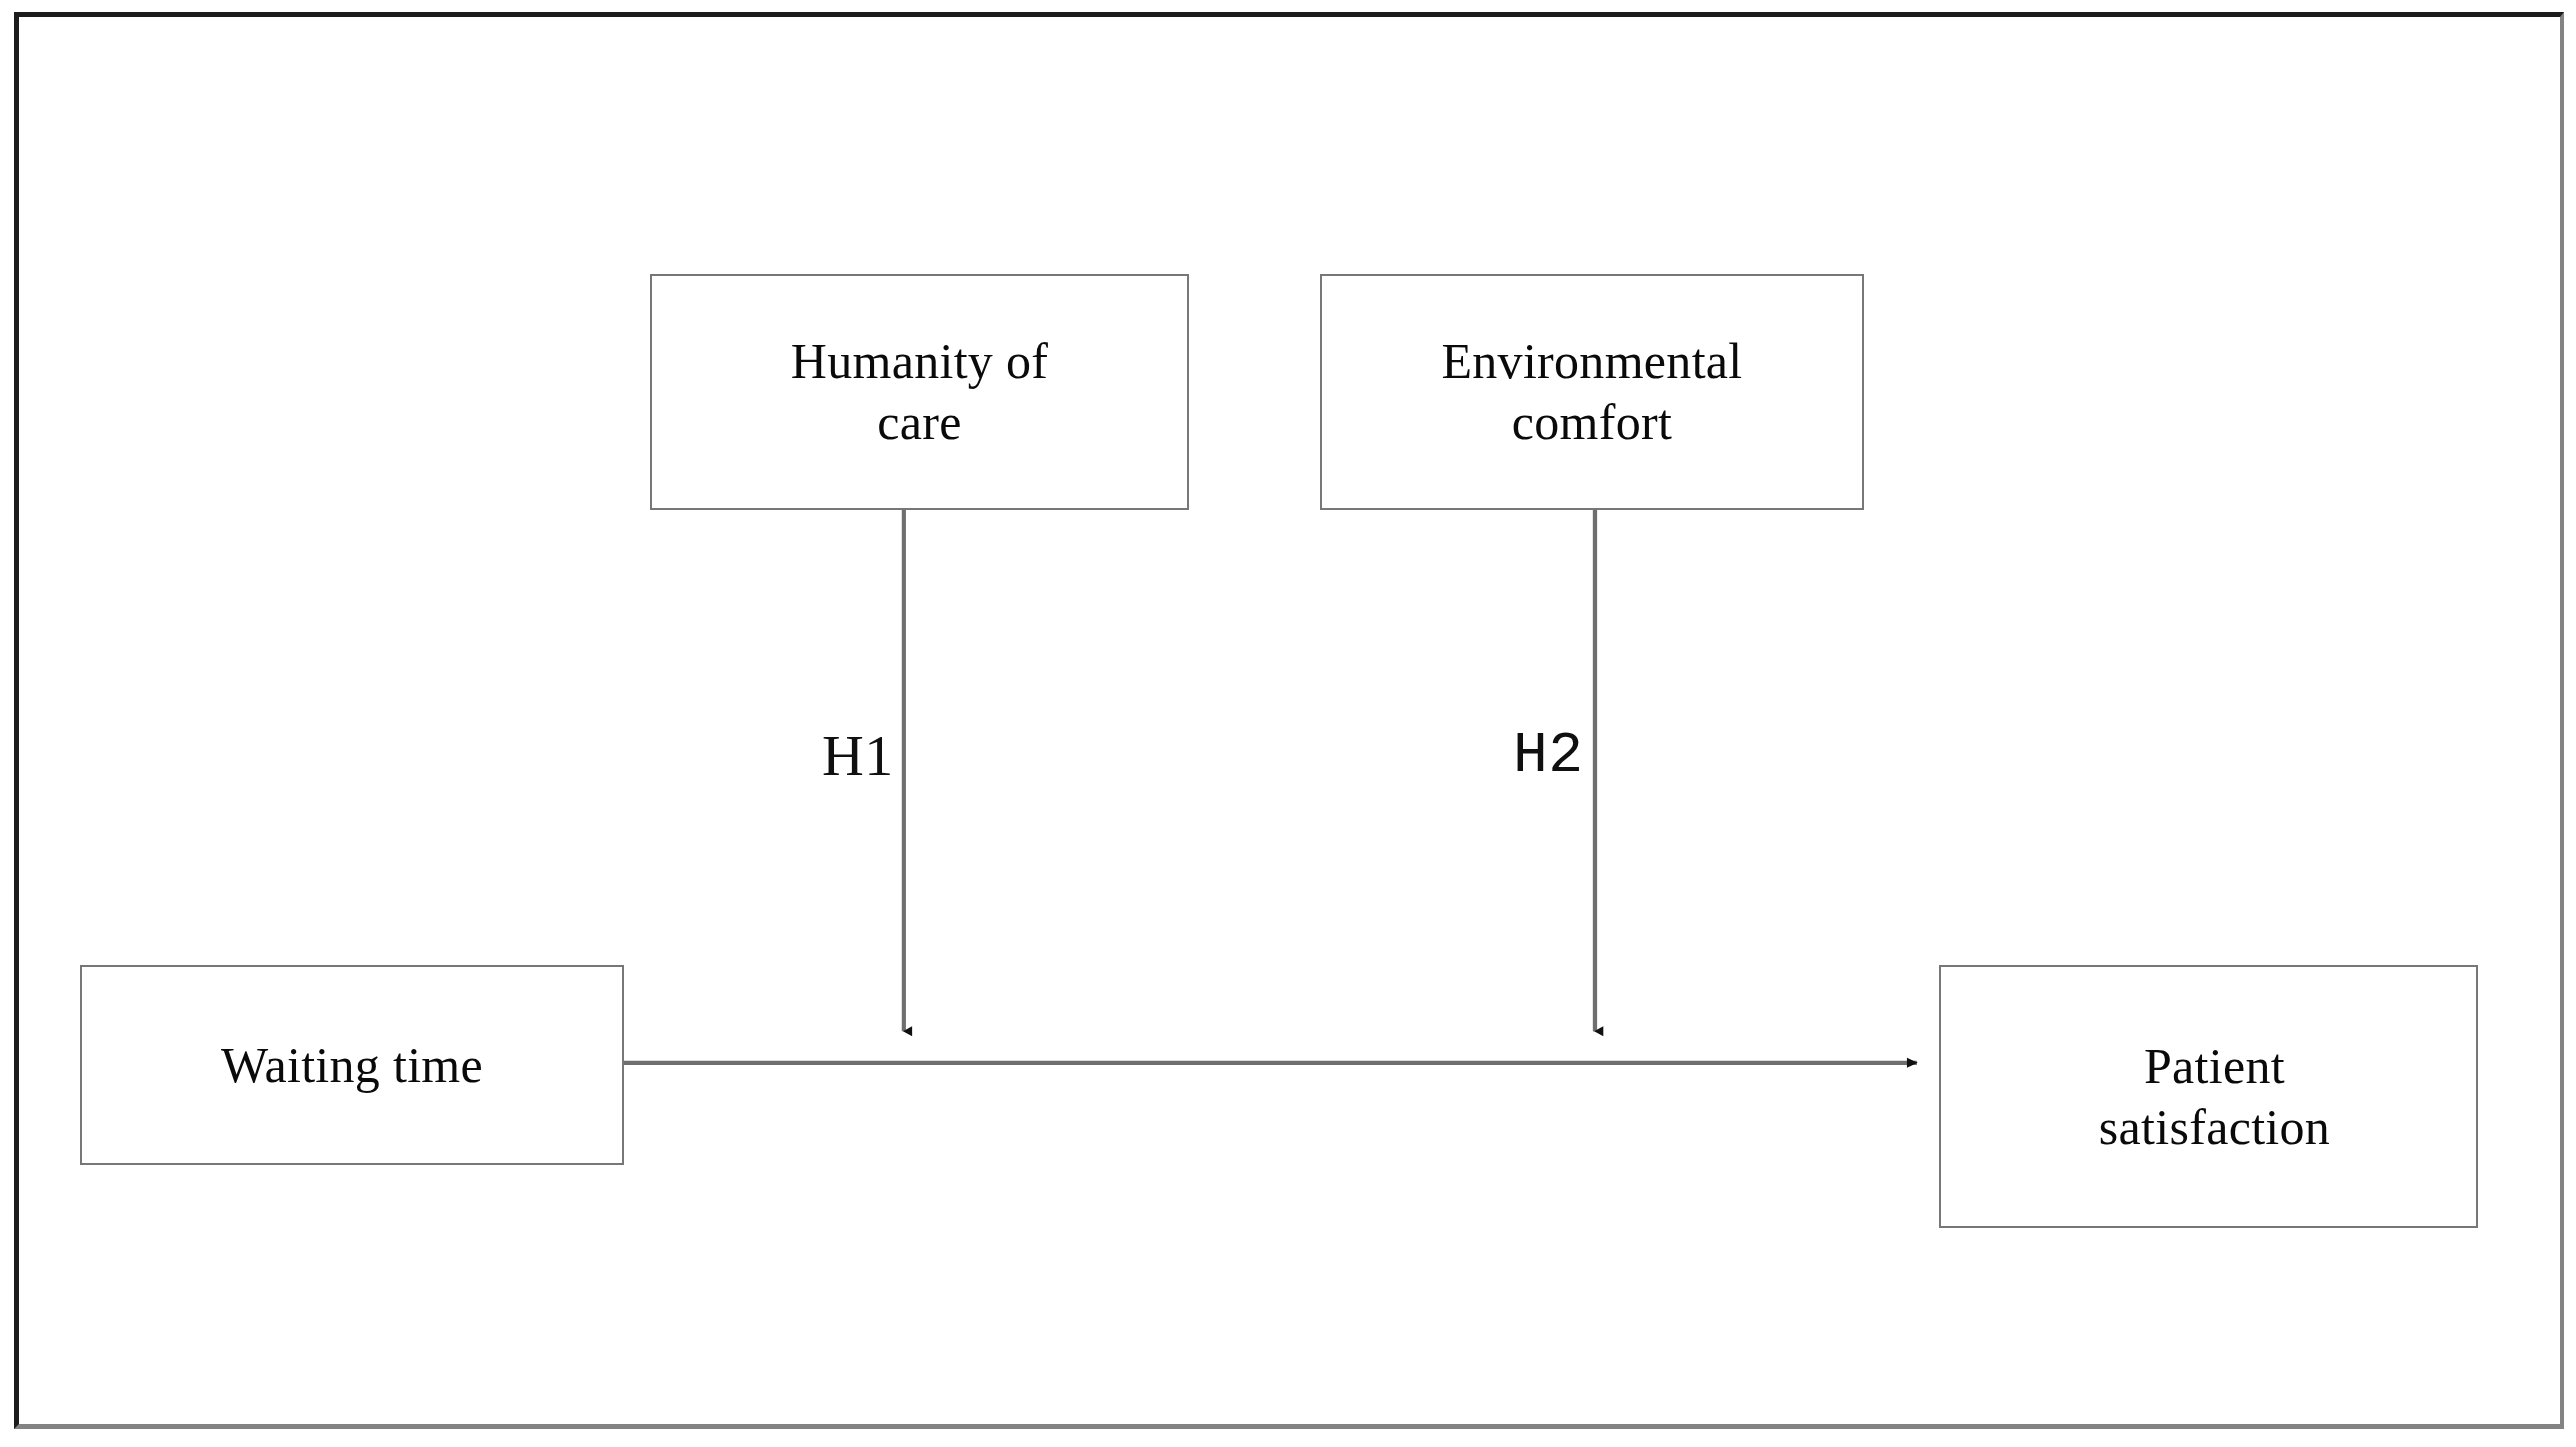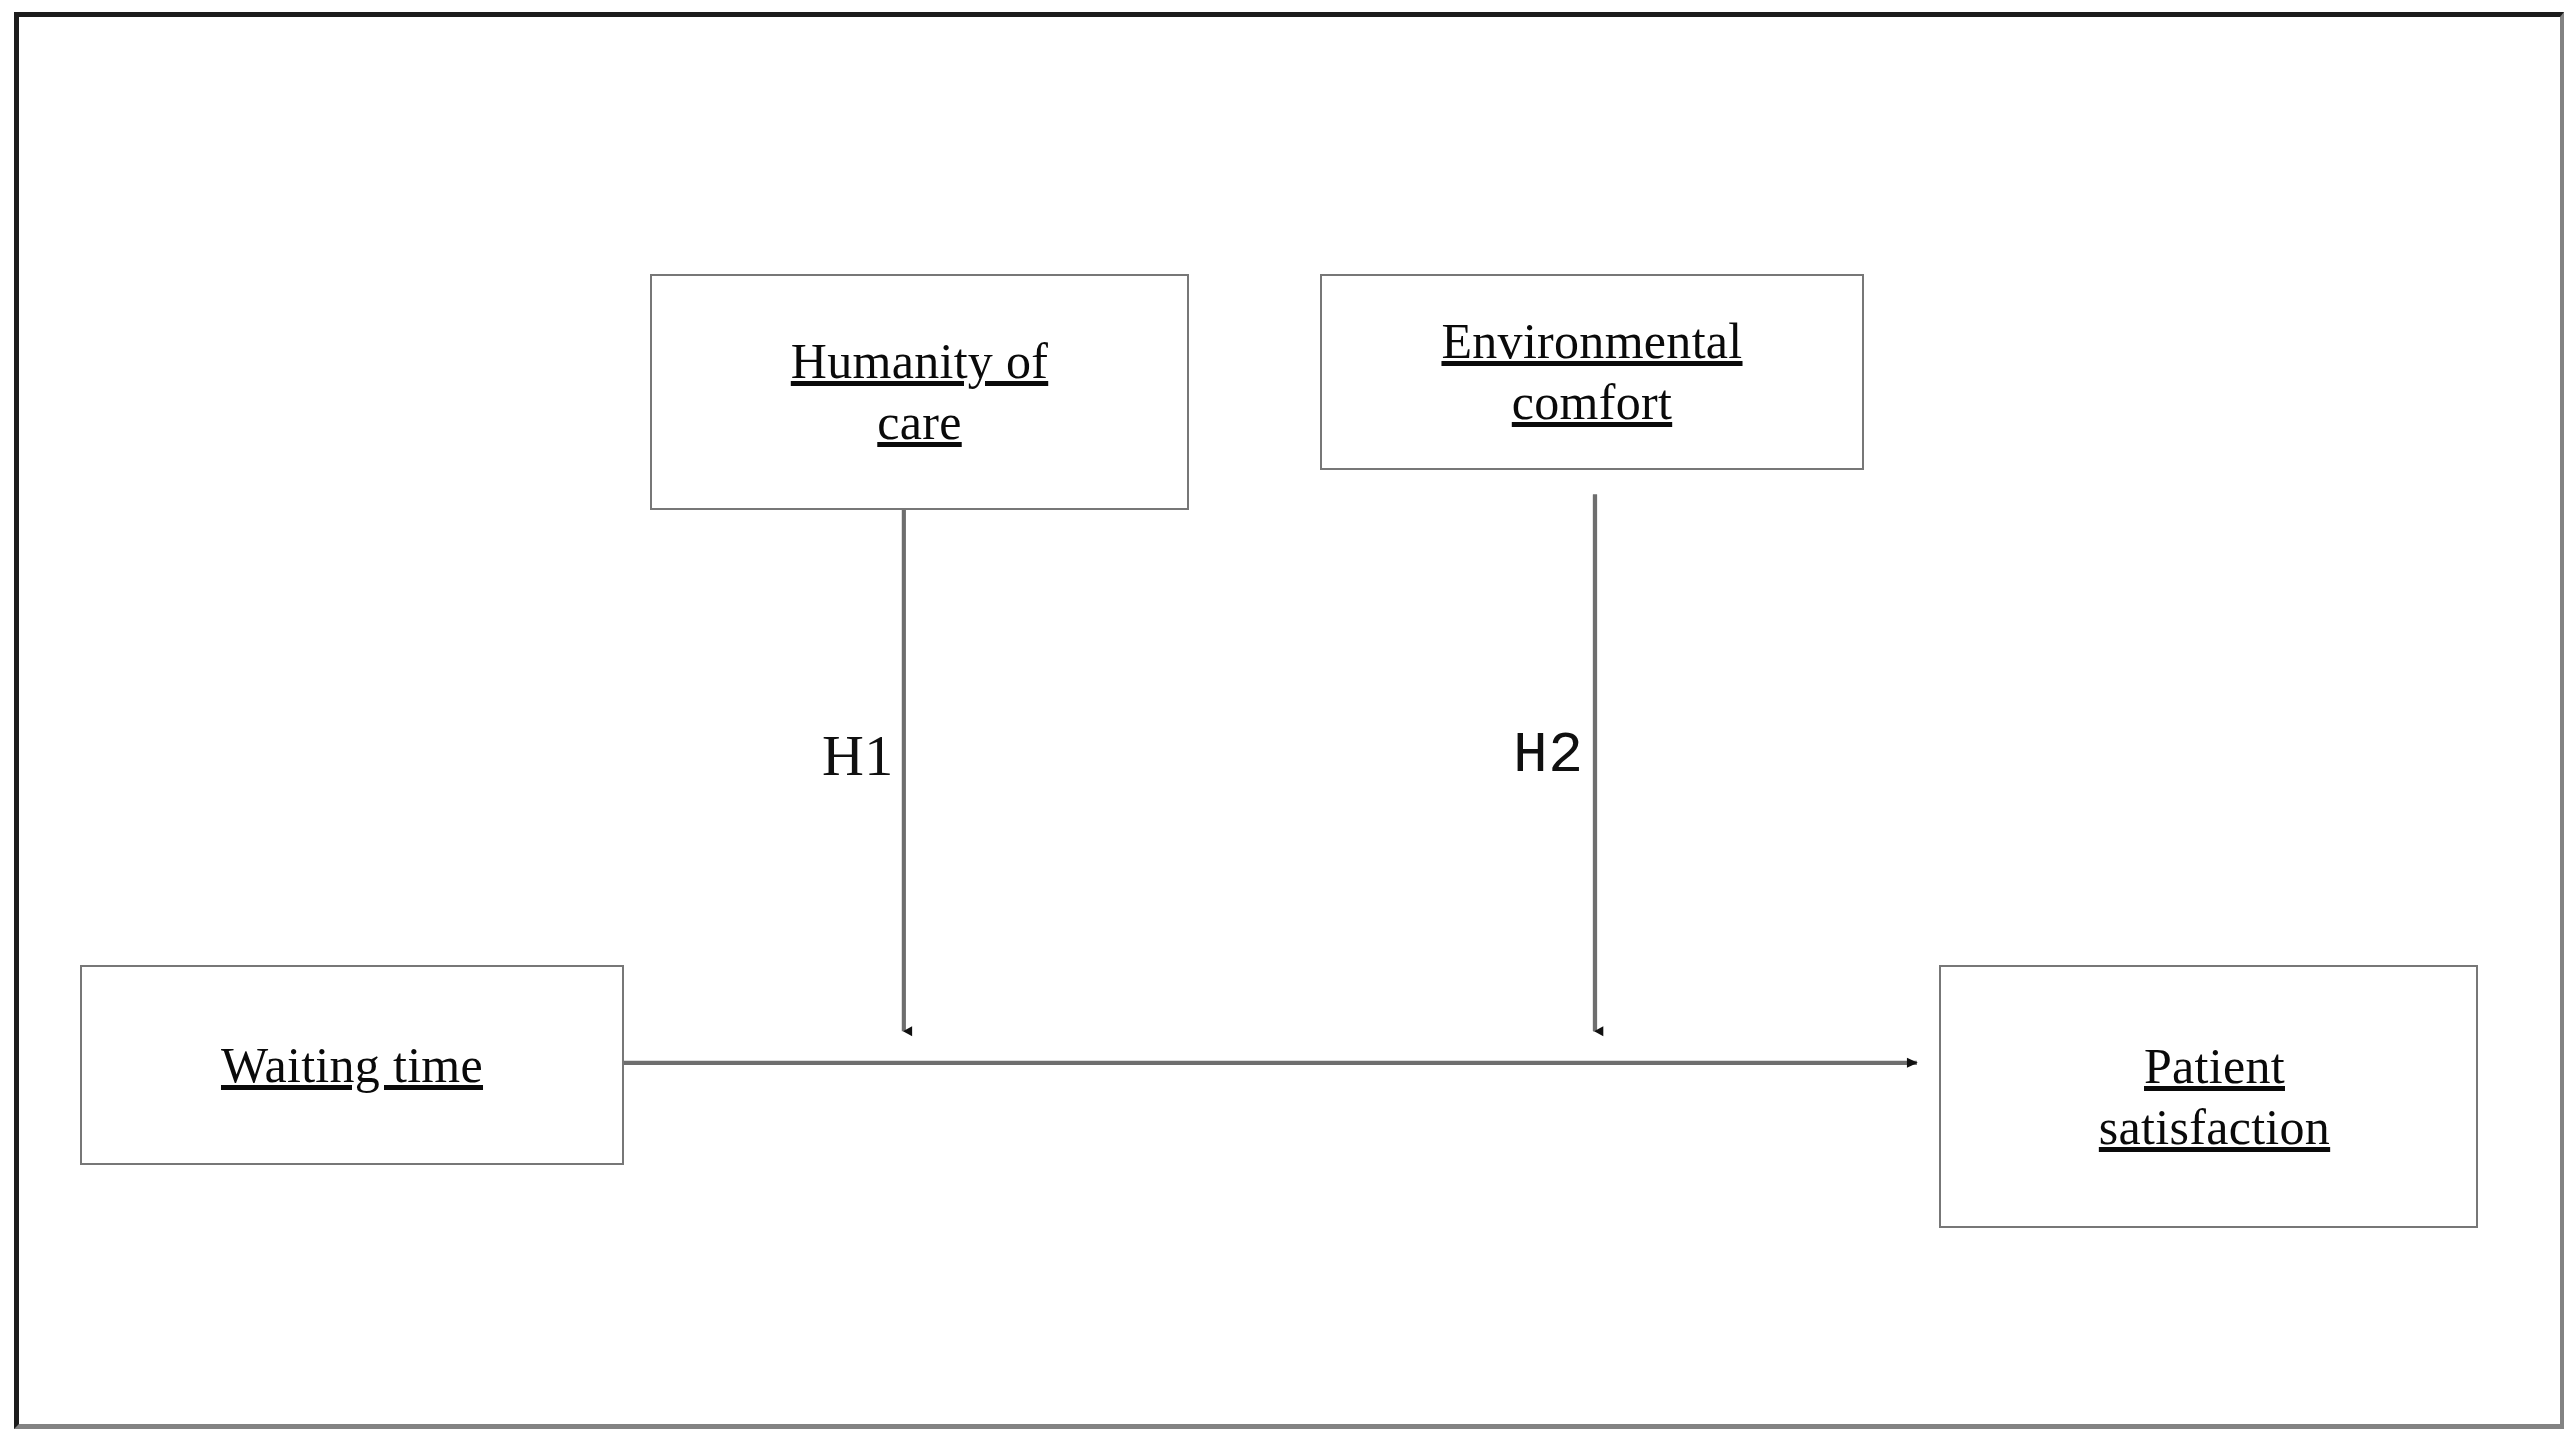--- a/index.html
+++ b/index.html
@@ -43,27 +43,26 @@
     justify-content: center;
     text-align: center;
     color: #0a0a0a;
     font-size: 50px;
     line-height: 1.22;
     letter-spacing: 0.3px;
   }
   .node-box .node-label {
     display: block;
     padding: 0 8.3px;
-    text-decoration: underline;
   }
   #box-humanity-of-care {
     left: 631px;  top: 257px;  width: 539px;  height: 236px;
   }
   #box-environmental-comfort {
-    left: 1301px; top: 257px;  width: 544px;  height: 196px;
+    left: 1301px; top: 257px;  width: 544px;  height: 236px;
   }
   #box-waiting-time {
     left: 55px;   top: 948px; width: 544px;  height: 200px; margin-left: 6px;
   }
   #box-patient-satisfaction {
     left: 1920px; top: 948px; width: 539px;  height: 263px; padding-left: 12px;
   }
   
   #connectors {
     position: absolute;

